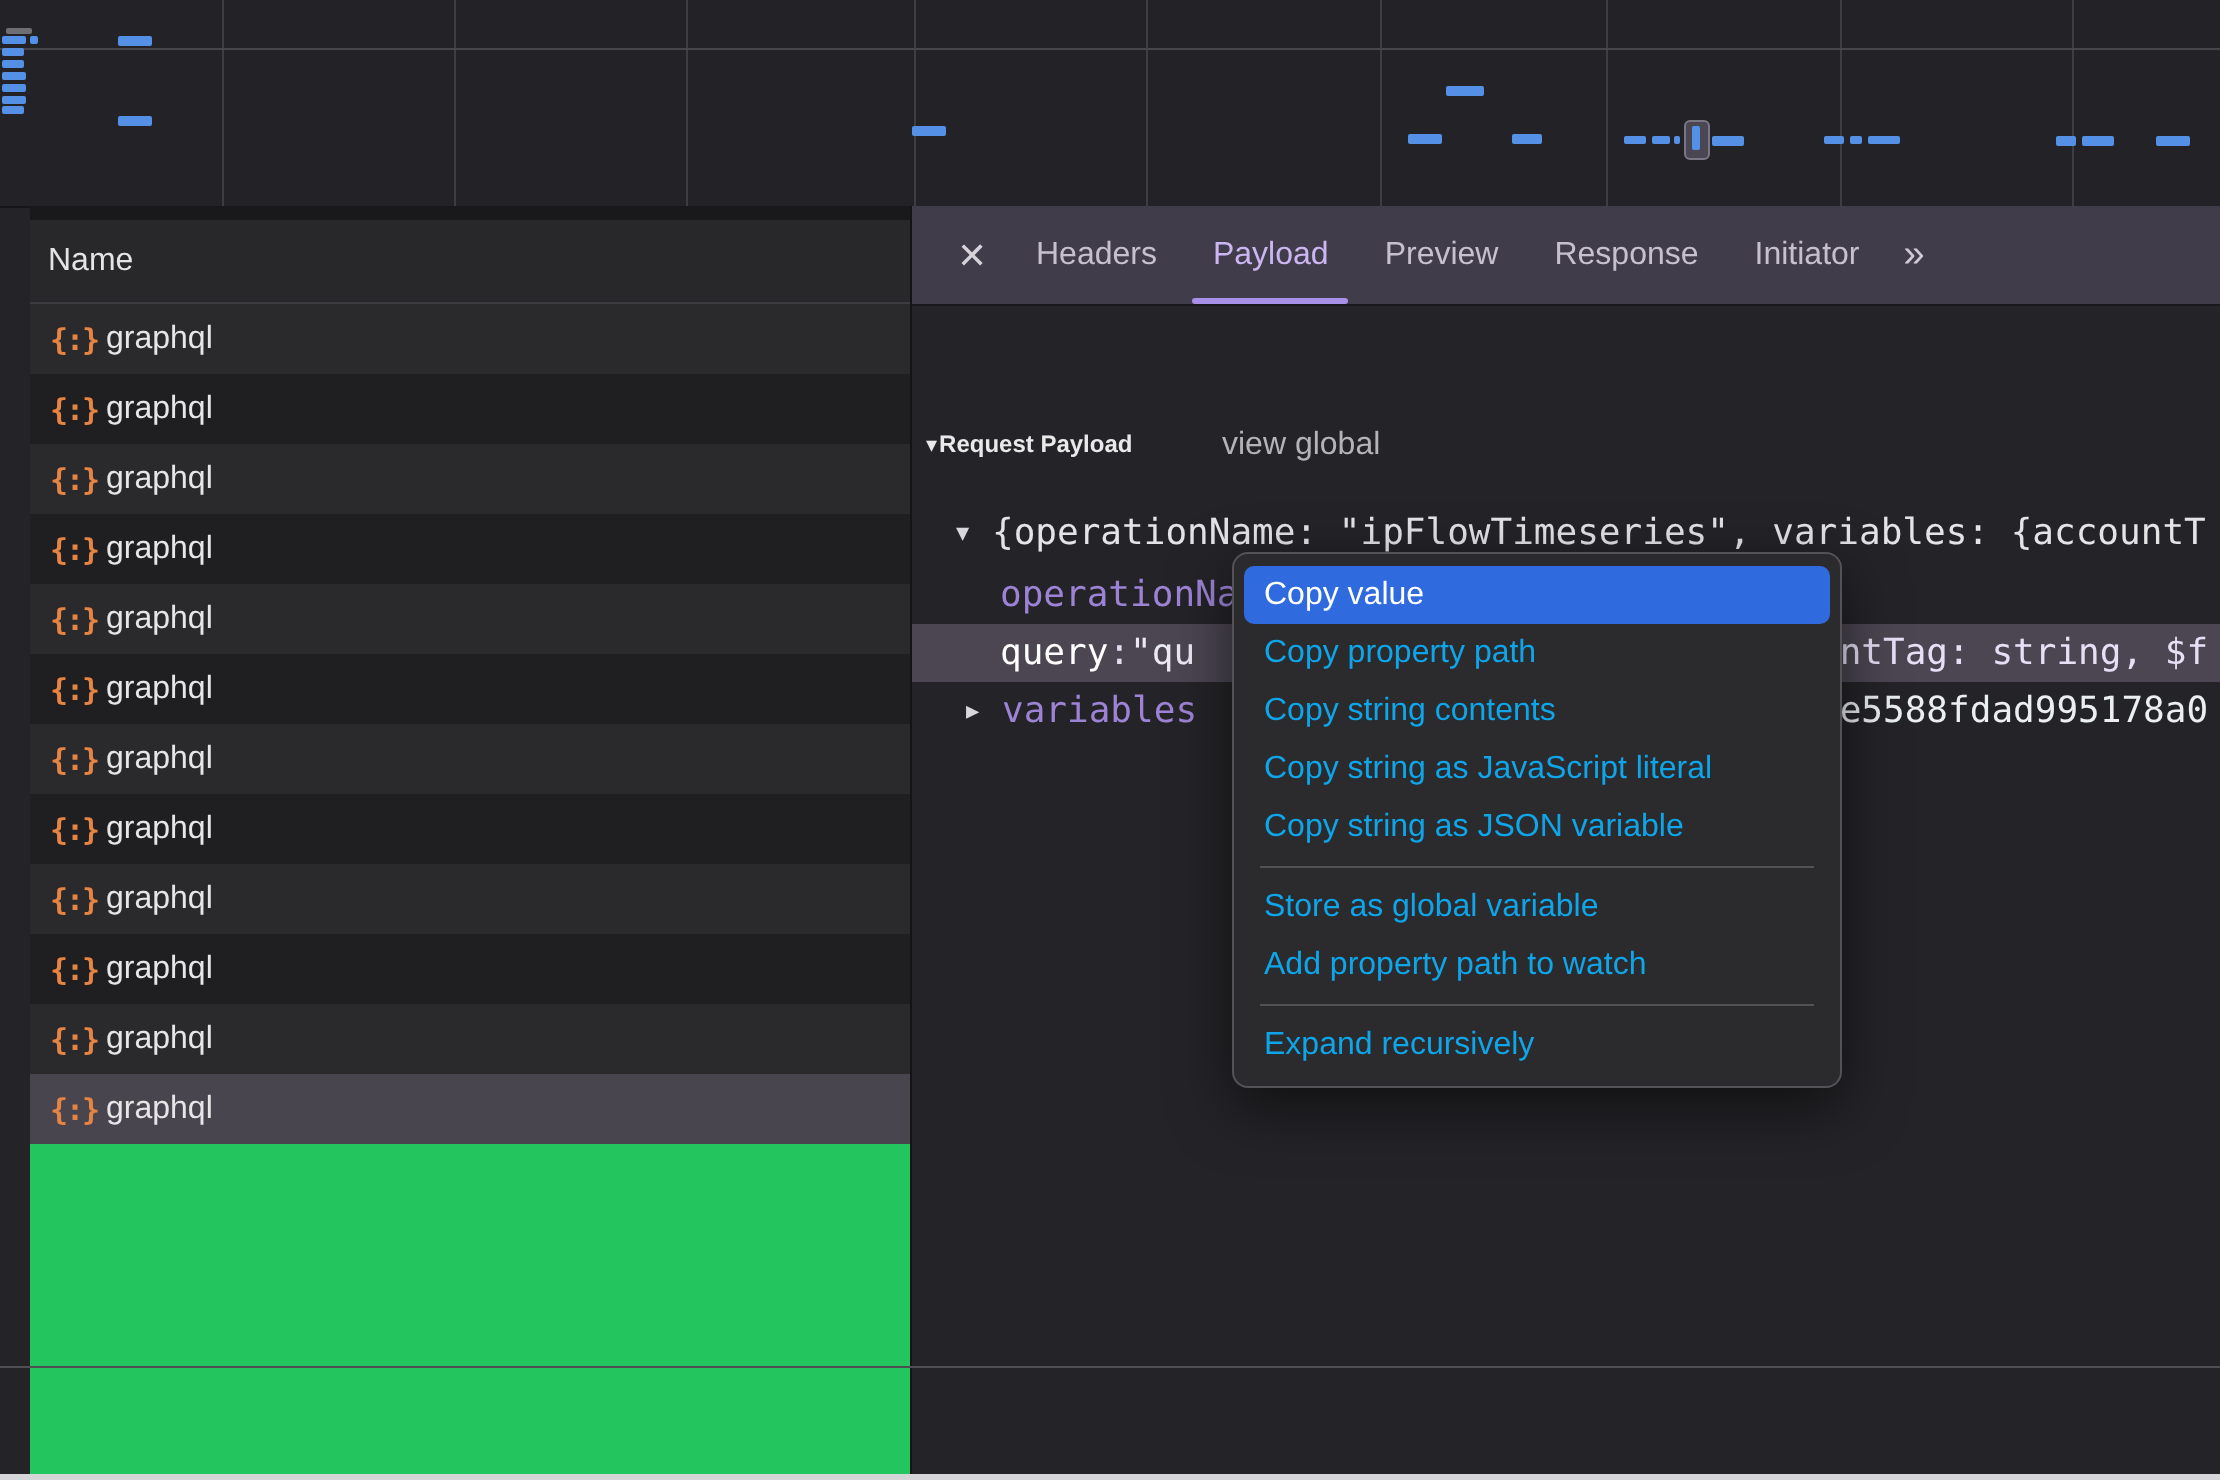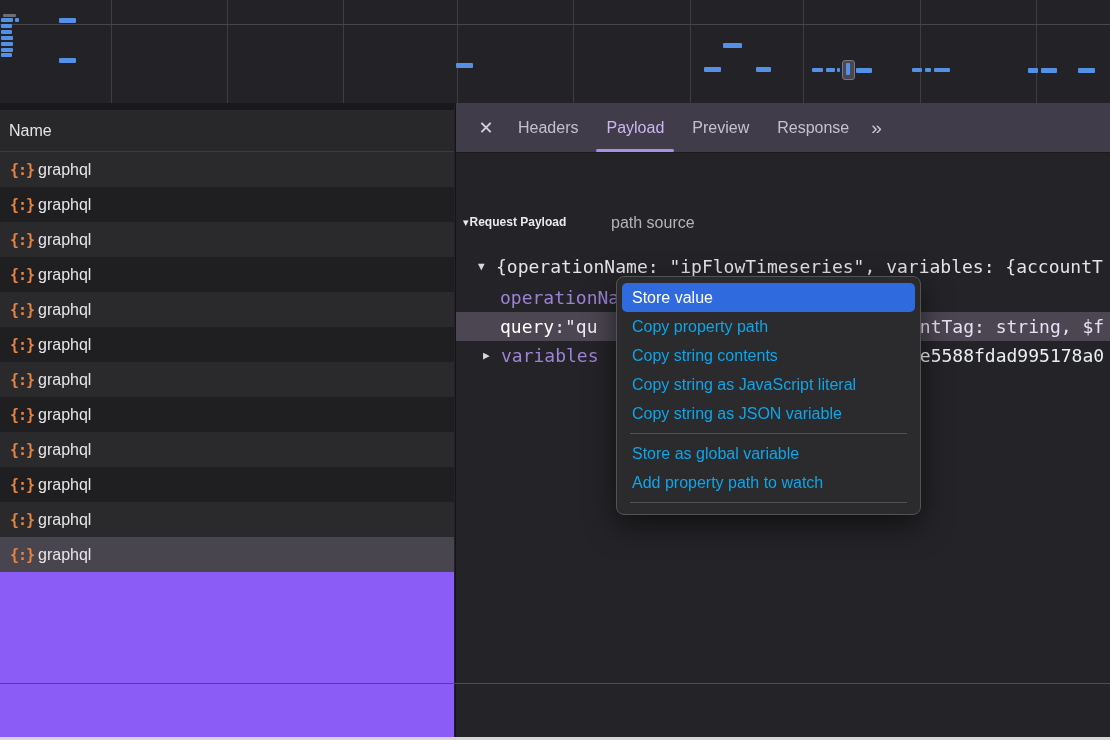--- a/index.html
+++ b/index.html
@@ -9,21 +9,21 @@
   
   #overview{position:absolute;left:0;top:0;width:1110px;height:103px;
             background:#232327;border-bottom:1px solid #161618;}
   .ov-grid-v{position:absolute;top:0;width:1px;height:103px;background:#3e3e42;}
   .ov-grid-h{position:absolute;left:0;width:1110px;height:1px;background:#47474b;}
   .ov-bar{position:absolute;border-radius:1px;}
   #ov-marker{position:absolute;border:1px solid #7a7685;background:#4a4752;border-radius:3px;}
   #ov-marker .mbar{position:absolute;left:3px;top:2px;width:4px;height:12px;background:#5590e7;border-radius:1px;}
 
   
-  #left-panel{position:absolute;left:0;top:103px;width:454px;height:637px;background:#8b5cf6;}
+  #left-panel{position:absolute;left:15px;top:103px;width:454px;height:637px;background:#22c55e;}
   #left-top-gap{height:7px;background:#19191b;}
   #name-header{height:41px;background:#28282b;border-bottom:1px solid #3c3c40;
                display:flex;align-items:center;padding-left:9px;font-size:16px;color:#e4e4e6;}
   .req-row{height:35px;display:flex;align-items:center;padding-left:10px;font-size:16px;color:#e6e6e8;cursor:default;}
   .req-row.odd{background:#2a2a2d;}
   .req-row.even{background:#1f1f22;}
   .req-row.selected{background:#49454f;}
   .req-icon{color:#e58443;font-weight:bold;width:28px;letter-spacing:-1px;font-size:15px;
             font-family:"DejaVu Sans Mono",monospace;}
   #footer-line{position:absolute;left:0;top:683px;width:1110px;height:1px;background:#4f4f53;}
@@ -182,30 +182,31 @@
   </div>
 
   <div id="right-panel">
     <div id="tab-bar">
       <div id="close-btn">✕</div>
       <div id="tabs-container" style="display: flex;">
           <div class="tab">Headers</div>
           <div class="tab selected">Payload</div>
           <div class="tab">Preview</div>
           <div class="tab">Response</div>
+          <div class="tab">Initiator</div>
         </div>
       <div id="overflow-tabs">»</div>
     </div>
 
     <div id="payload">
       <div id="payload-header">
         <span class="tri">▾</span>
         <span class="title">Request Payload</span>
       </div>
-      <div id="view-source">path source</div>
+      <div id="view-source">view global</div>
 
       <div class="prow" id="row-root">
         <span class="exp">▼</span>
         <span class="pval-plain">{operationName: "ipFlowTimeseries", variables: {accountT</span>
       </div>
 
       <div class="prow" id="row-opname">
         <span class="pname">operationName</span>
           <span class="psep">: </span>
           <span class="pval-string">"ipFlowTimeseries"</span>
@@ -220,26 +221,27 @@
 
       <div class="prow" id="row-vars">
         <span class="exp">▶</span>
         <span class="pname">variables</span>
       </div>
       <div id="frag-vars">ee5588fdad995178a0</div>
     </div>
   </div>
 
   <div id="context-menu">
-      <div class="menu-item highlighted">Store value</div>
+      <div class="menu-item highlighted">Copy value</div>
       <div class="menu-item">Copy property path</div>
       <div class="menu-item">Copy string contents</div>
       <div class="menu-item">Copy string as JavaScript literal</div>
       <div class="menu-item">Copy string as JSON variable</div>
       <div class="menu-sep"></div>
       <div class="menu-item">Store as global variable</div>
       <div class="menu-item">Add property path to watch</div>
       <div class="menu-sep"></div>
+      <div class="menu-item">Expand recursively</div>
     </div>
 
   <div id="footer-line"></div>
   <div id="window-bottom"></div>
 </div>
 
 </body></html>

